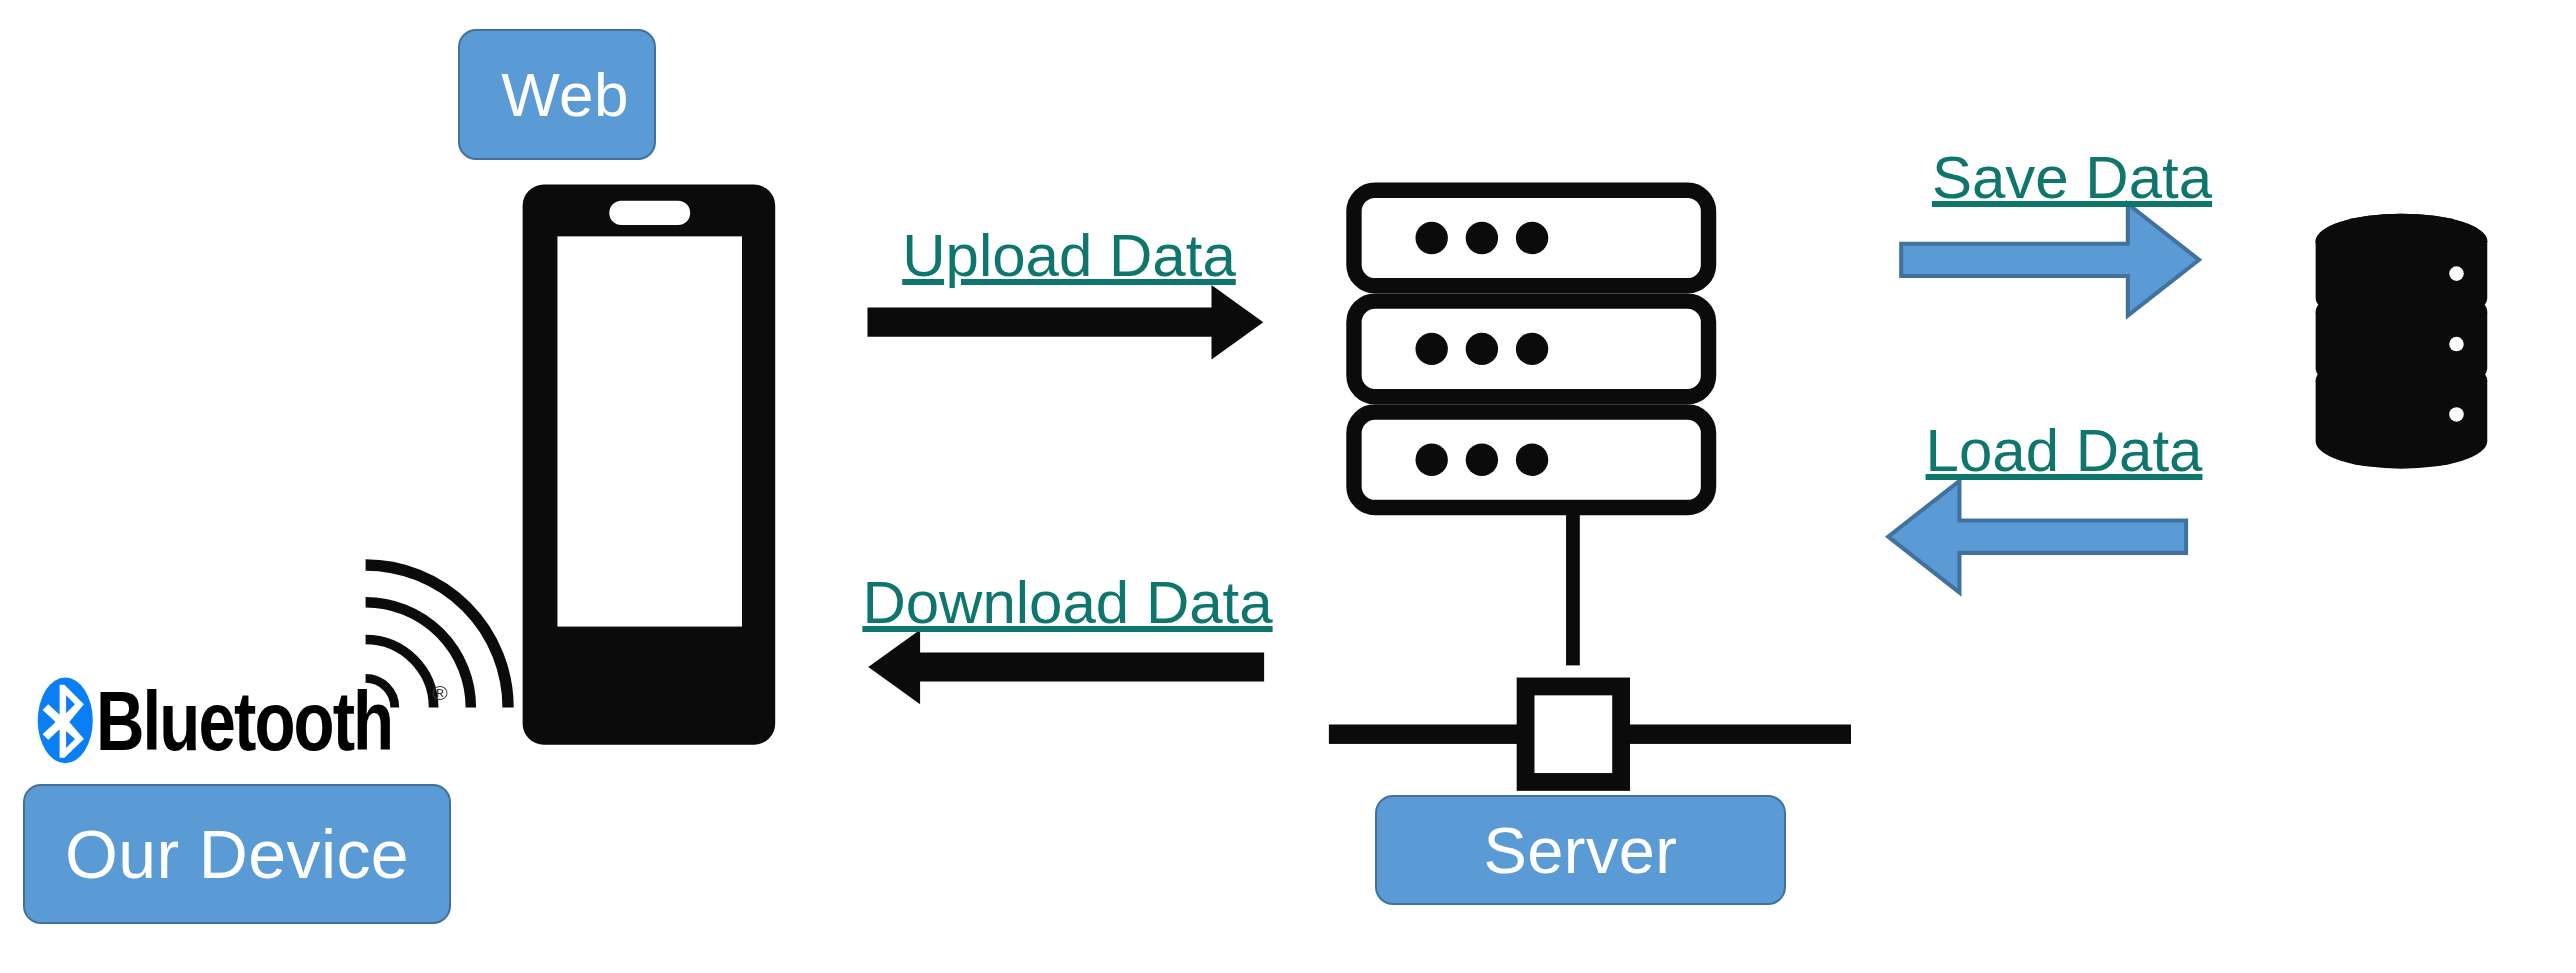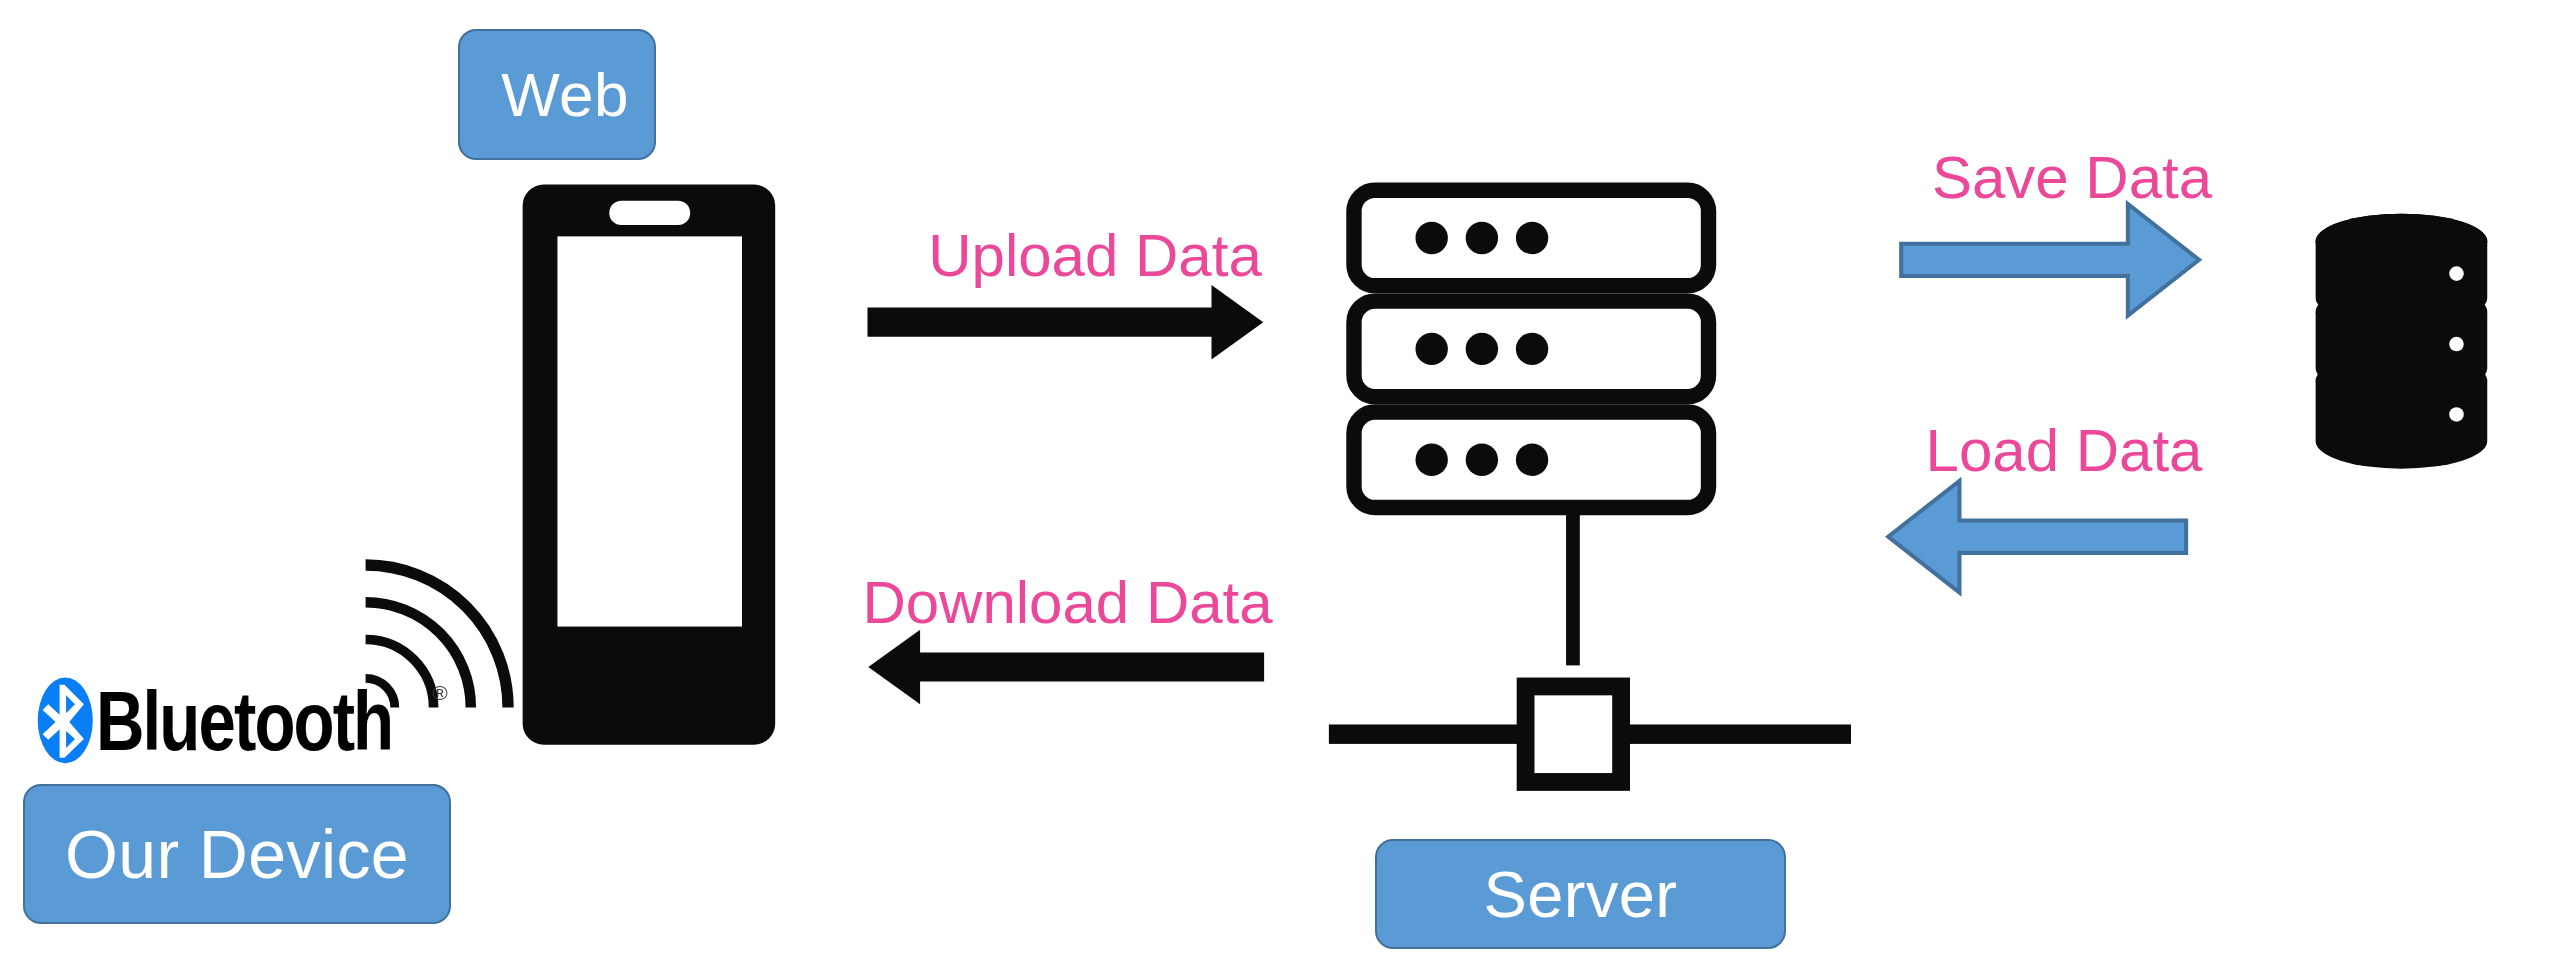--- a/index.html
+++ b/index.html
@@ -23,24 +23,25 @@
     top: 0;
     left: 0;
     width: 2576px;
     height: 973px;
   }
   .lbl {
     position: absolute;
     display: flex;
     align-items: center;
     justify-content: center;
-    color: #ec4899;
+    color: #0f766e;
     white-space: nowrap;
     font-family: "Liberation Sans", sans-serif;
     font-weight: 400;
+    text-decoration: underline;
   }
   
   .chip {
     position: absolute;
     box-sizing: border-box;
     display: flex;
     align-items: center;
     justify-content: center;
     border-radius: 18px;
     background: #5B9BD5;
@@ -161,21 +162,21 @@
 
       <path d="M 2860 298 L 2860 368 A 106 34 0 0 0 3072 368 L 3072 298 Z" fill="#0B0B0B"></path>
       <ellipse cx="2966" cy="298" rx="106" ry="34" fill="#0B0B0B"></ellipse>
       <circle cx="3034" cy="338" r="9" fill="#ffffff"></circle>
 
       <ellipse cx="2966" cy="298" rx="106" ry="34" fill="#0B0B0B"></ellipse>
     </g>
 
   </svg>
 
-  <div class="lbl" style="left:925px; top:220px; width:340px; height:70px; font-size:60px;">
+  <div class="lbl" style="left:899px; top:220px; width:340px; height:70px; font-size:60px;">
     <span>Upload Data</span>
   </div>
 
   <div class="lbl" style="left:865px; top:567px; width:405px; height:70px; font-size:60px;">
     <span>Download Data</span>
   </div>
 
   <div class="lbl" style="left:1926px; top:142px; width:292px; height:70px; font-size:60px;">
     <span>Save Data</span>
   </div>
@@ -185,21 +186,21 @@
   </div>
 
   <div class="chip" style="left:458px; top:29px; width:198px; height:131px; font-size:62px;padding-left:16px;">
     <span>Web</span>
   </div>
 
   <div class="chip" style="left:23px; top:784px; width:428px; height:140px; font-size:68px;">
     <span>Our Device</span>
   </div>
 
-  <div class="chip" style="left:1375px; top:795px; width:411px; height:110px; font-size:65px;margin-top:44px;">
+  <div class="chip" style="left:1375px; top:795px; width:411px; height:110px; font-size:65px;">
     <span>Server</span>
   </div>
 
 
   <div id="bt-wordmark">
     <span class="bt-text">Bluetooth</span>
     <span class="bt-reg">®</span>
   </div>
 
 </div>

